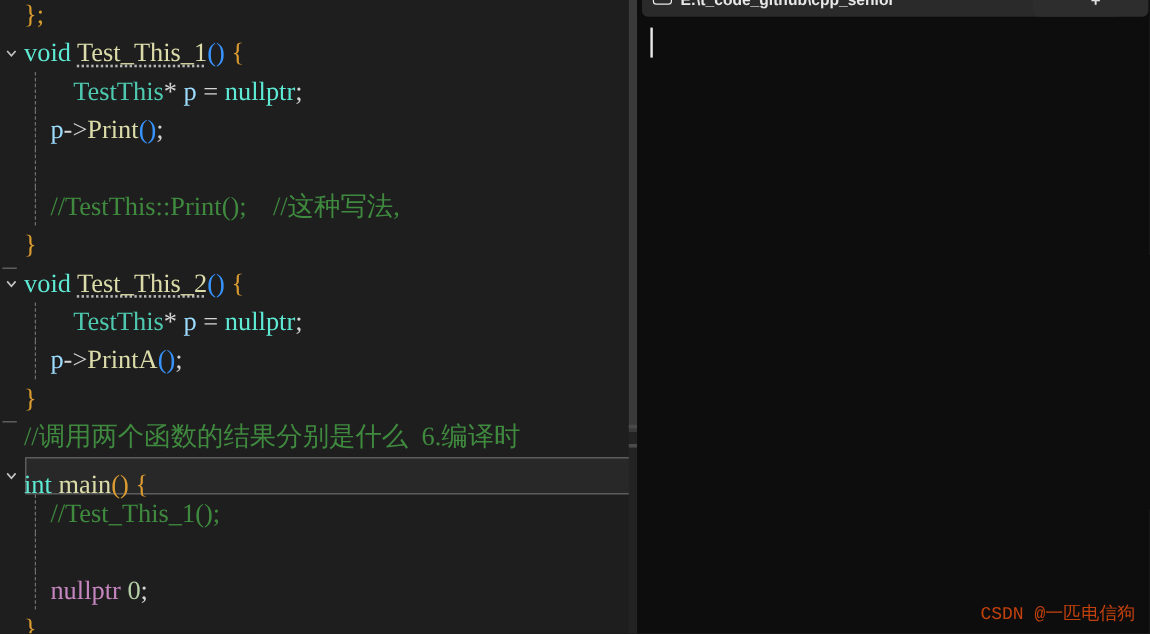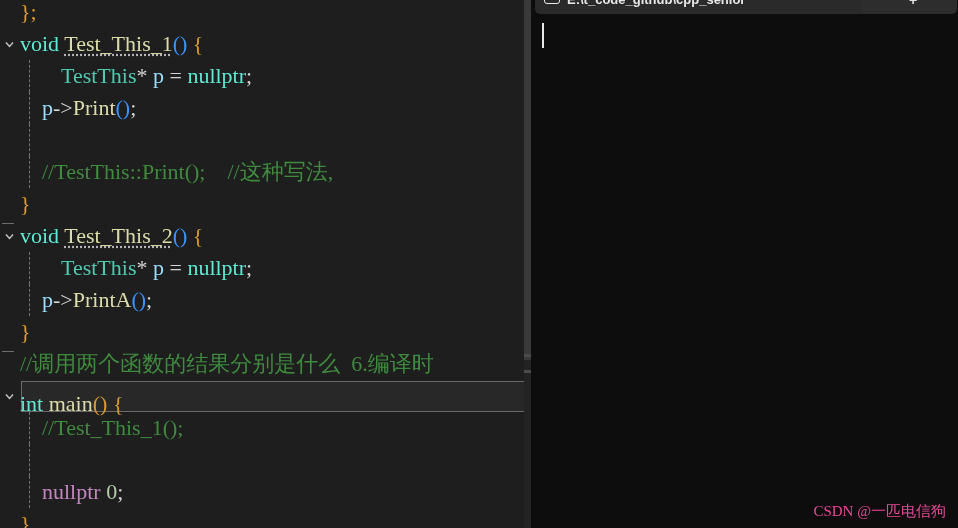--- a/index.html
+++ b/index.html
@@ -109,22 +109,22 @@
   }
   .tab2-plus{
     position:absolute;left:48px;top:0;color:#e0e0e0;
     font-family:"Liberation Sans","DejaVu Sans",sans-serif;font-size:14px;
   }
   .term-cursor{
     position:absolute;left:11px;top:23px;width:2px;height:25px;background:#e8e8e8;
   }
   .watermark{
     position:absolute;right:12px;bottom:7px;
-    color:#ec4899;font-size:15px;
-    font-family:Liberation Serif, serif;
+    color:#c2410c;font-size:15px;
+    font-family:Liberation Mono, monospace;
     white-space:nowrap;
   }
 </style>
 </head>
 <body>
 
 <div id="root">
 
   <div class="editor">
     <div class="gutter">

